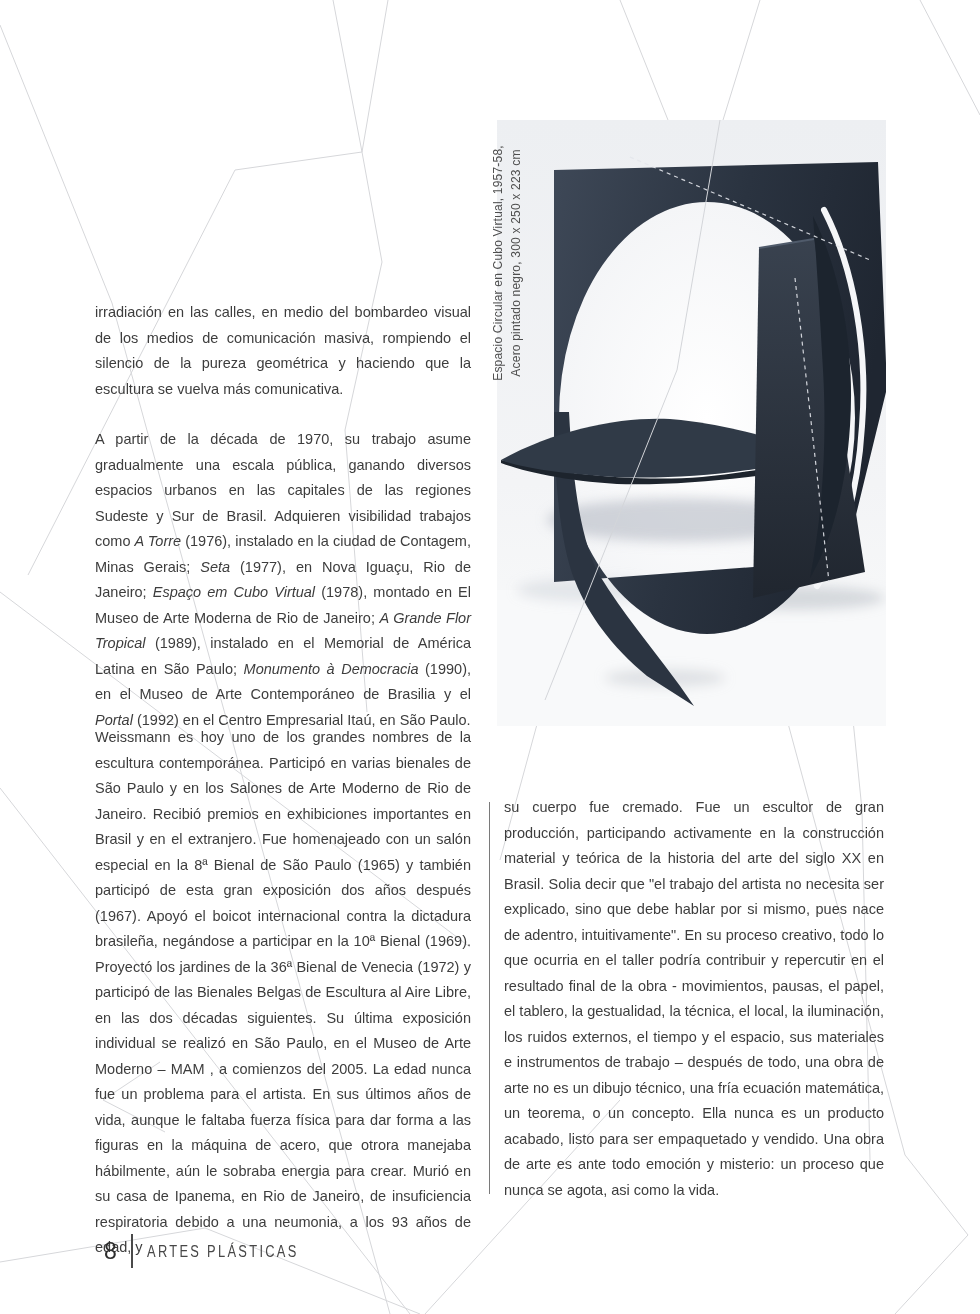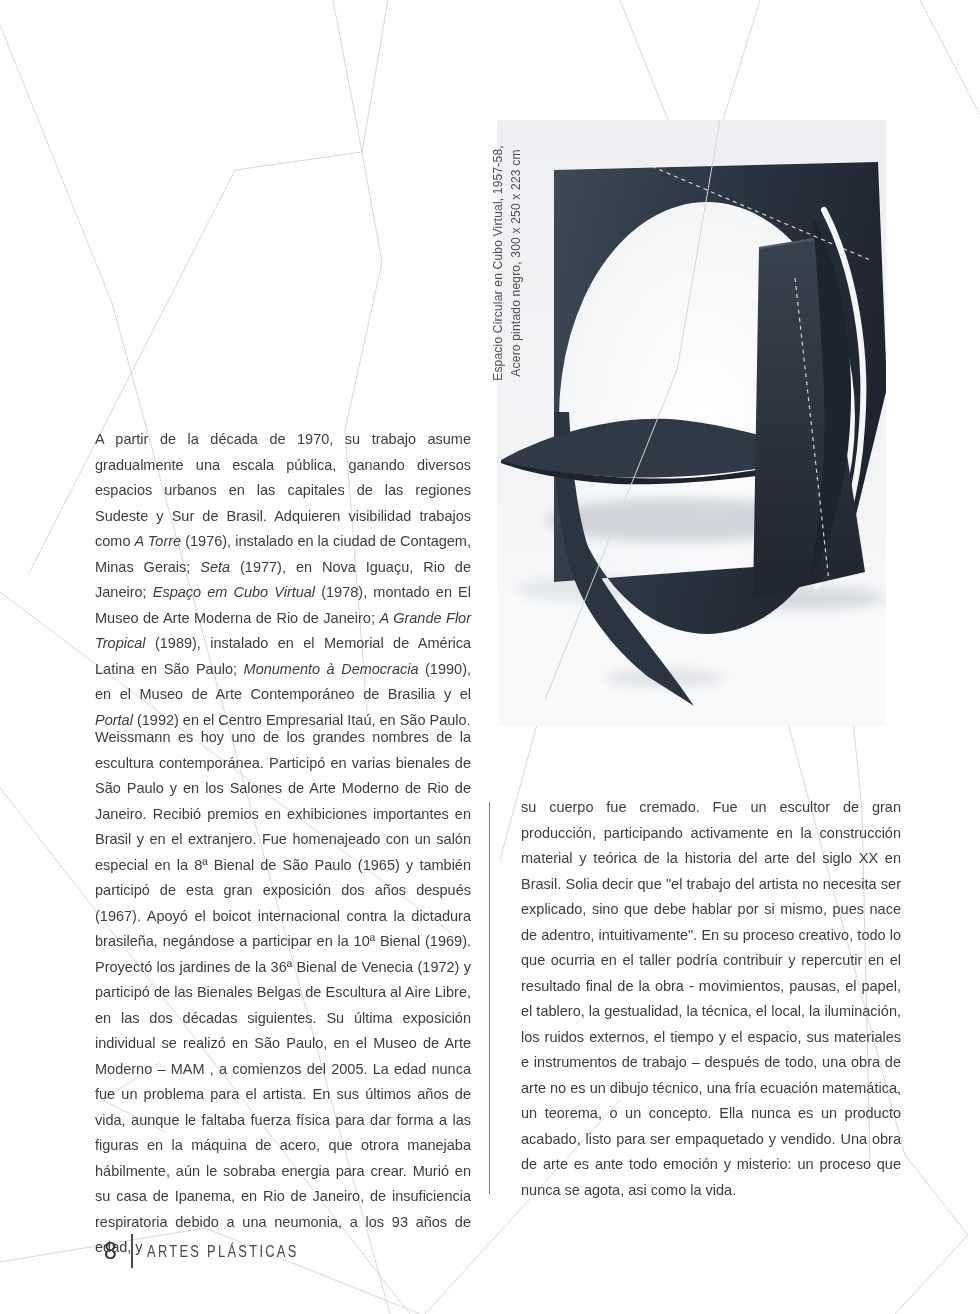--- a/index.html
+++ b/index.html
@@ -6,21 +6,21 @@
   .page{position:relative;width:980px;height:1314px;background:#fff;overflow:hidden;
         font-family:"Liberation Sans",sans-serif;}
   .bg-lines{position:absolute;left:0;top:0;width:980px;height:1314px;}
   .bg-lines polyline{fill:none;stroke:var(--decor_line,#d6d7da);stroke-width:1;}
   .para{position:absolute;margin:0;text-align:justify;font-size:14.5px;line-height:25.5px;
         color:var(--text,#3d3d3d);}
   .para i{}
   .p1{left:95px;top:300px;width:376px;}
   .p2{left:95px;top:427px;width:376px;}
   .p3{left:95px;top:725px;width:376px;}
-  .p4{left:521px;top:795px;width:380px;}
+  .p4{left:504px;top:795px;width:380px;}
   figure{margin:0;}
   .photo{position:absolute;left:497px;top:120px;width:389px;height:606px;}
   .caption{position:absolute;left:490px;top:128px;width:270px;height:40px;
            transform-origin:0 0;transform:rotate(-90deg) translateX(-270px);
            font-size:12px;line-height:17.5px;color:var(--caption_text,#4f4f4f);
            text-align:center;letter-spacing:.2px;}
   .col-divider{position:absolute;left:489px;top:802px;width:1px;height:392px;
                background:var(--divider,#7a7a7a);}
   .footer{position:absolute;left:104px;top:1234px;display:flex;align-items:center;gap:14px;}
   .page-num{font-size:23px;color:#2e2e2e;}
@@ -44,20 +44,21 @@
     <polyline points="760,0 723,120"></polyline>
     <polyline points="920,0 980,115"></polyline>
     <polyline points="560,640 500,860"></polyline>
     <polyline points="760,620 905,1155 968,1235 895,1314"></polyline>
     <polyline points="845,640 862,810 870,1160"></polyline>
     <polyline points="160,1062 103,1100 165,1132"></polyline>
     <polyline points="0,1262 205,1228 420,1314"></polyline>
     <polyline points="425,1314 620,1100"></polyline>
   </svg>
 
+  <p class="para p1">irradiación en las calles, en medio del bombardeo visual de los medios de comunicación masiva, rompiendo el silencio de la pureza geométrica y haciendo que la escultura se vuelva más comunicativa.</p>
   <p class="para p2">A partir de la década de 1970, su trabajo asume gradualmente una escala pública, ganando diversos espacios urbanos en las capitales de las regiones Sudeste y Sur de Brasil. Adquieren visibilidad trabajos como <i>A Torre</i> (1976), instalado en la ciudad de Contagem, Minas Gerais; <i>Seta</i> (1977), en Nova Iguaçu, Rio de Janeiro; <i>Espaço em Cubo Virtual</i> (1978), montado en El Museo de Arte Moderna de Rio de Janeiro; <i>A Grande Flor Tropical</i> (1989), instalado en el Memorial de América Latina en São Paulo; <i>Monumento à Democracia</i> (1990), en el Museo de Arte Contemporáneo de Brasilia y el <i>Portal</i> (1992) en el Centro Empresarial Itaú, en São Paulo.</p>
   <p class="para p3">Weissmann es hoy uno de los grandes nombres de la escultura contemporánea. Participó en varias bienales de São Paulo y en los Salones de Arte Moderno de Rio de Janeiro. Recibió premios en exhibiciones importantes en Brasil y en el extranjero. Fue homenajeado con un salón especial en la 8ª Bienal de São Paulo (1965)  y también participó de esta gran exposición dos años después (1967). Apoyó el boicot internacional contra la dictadura brasileña, negándose a participar en la 10ª Bienal (1969). Proyectó los jardines de la 36ª Bienal de Venecia (1972) y participó de las Bienales Belgas de Escultura al Aire Libre, en las dos décadas siguientes. Su última exposición individual se realizó en São Paulo, en el Museo de Arte Moderno – MAM , a comienzos del 2005. La edad nunca fue un problema para el artista. En sus últimos años de vida, aunque le faltaba fuerza física para dar forma a las figuras en la máquina de acero, que otrora manejaba hábilmente, aún le sobraba energia para crear. Murió en su casa de Ipanema, en Rio de Janeiro, de insuficiencia respiratoria debido a una neumonia, a los 93 años de edad, y</p>
 
   <figure>
     <svg class="photo" viewBox="0 0 389 606" xmlns="http://www.w3.org/2000/svg">
       <defs>
         <linearGradient id="gBG" x1="0" y1="0" x2="0" y2="1">
           <stop offset="0" stop-color="#edeff2"></stop>
             <stop offset=".6" stop-color="#f3f4f6"></stop>
           <stop offset="1" stop-color="#fafbfb"></stop>

